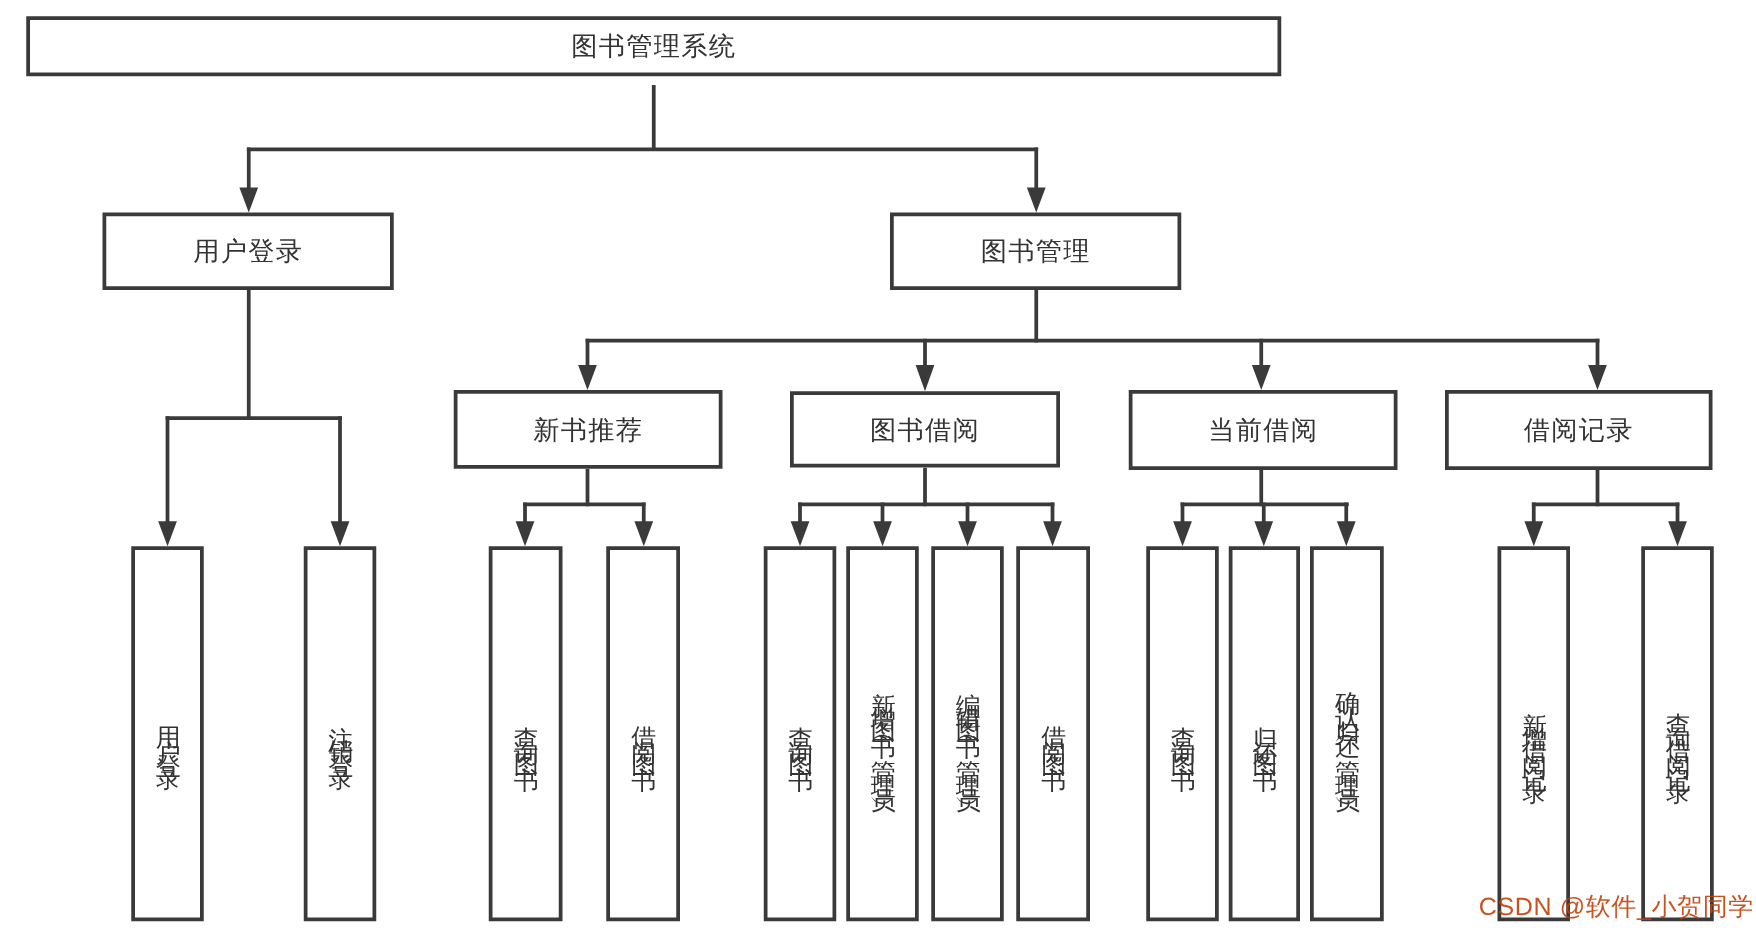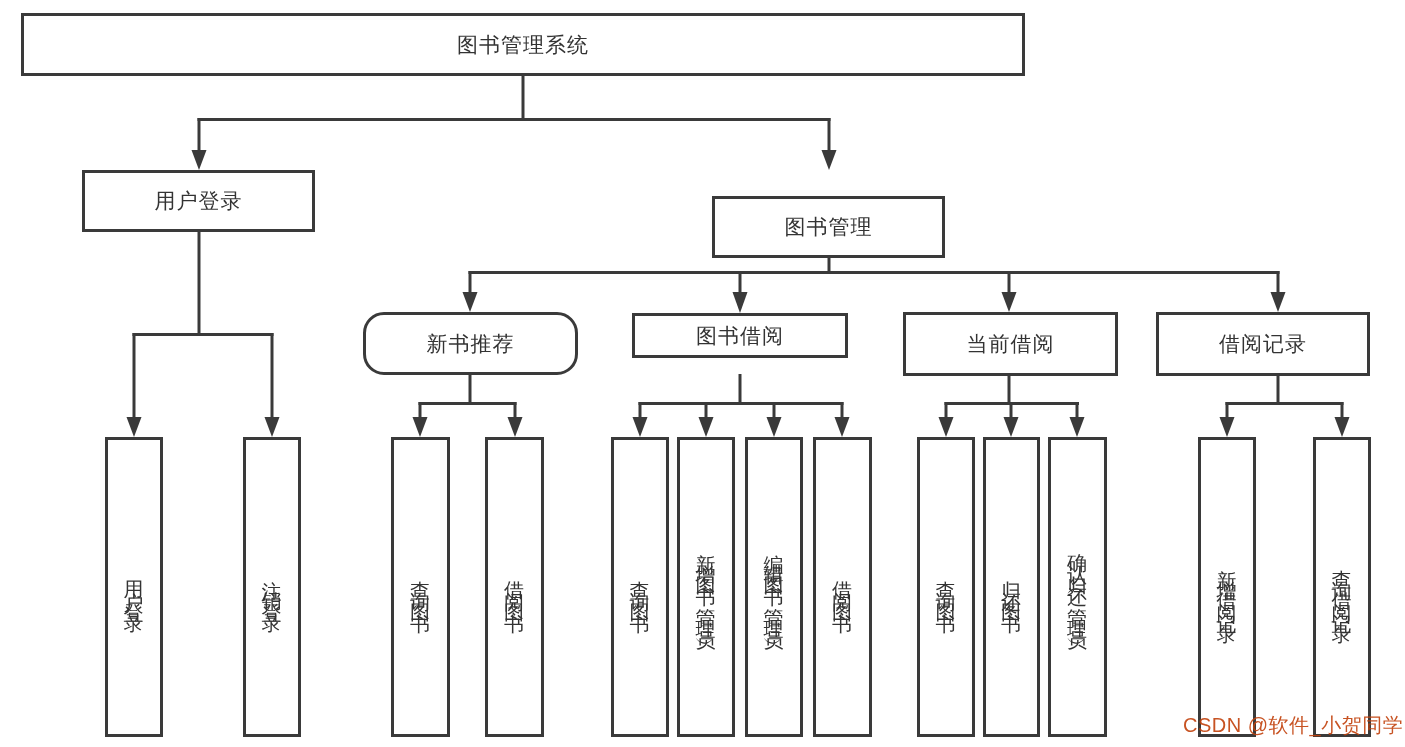--- a/index.html
+++ b/index.html
@@ -103,35 +103,35 @@
     <path d="M1069.5 417 L1084.5 417 L1077 437 Z" fill="#3a3a3a" stroke="none"></path>
 
     <path d="M1278 376 V405"></path>
     <path d="M1225.5 403.5 H1343.5"></path>
     <path d="M1227 402 V420"></path>
     <path d="M1219.5 417 L1234.5 417 L1227 437 Z" fill="#3a3a3a" stroke="none"></path>
     <path d="M1342 402 V420"></path>
     <path d="M1334.5 417 L1349.5 417 L1342 437 Z" fill="#3a3a3a" stroke="none"></path>
   </svg>
 
-  <div class="node hbox" style="left: 21px; top: 13px; width: 1004px; height: 63px; border-color: rgb(58, 58, 58); color: rgb(51, 51, 51);">
+  <div class="node hbox" style="left: 21px; top: 13px; width: 1004px; height: 48px; border-color: rgb(58, 58, 58); color: rgb(51, 51, 51);">
     <span>图书管理系统</span>
   </div>
 
   <div class="node hbox" style="left: 82px; top: 170px; width: 233px; height: 62px; border-color: rgb(58, 58, 58); color: rgb(51, 51, 51);">
     <span>用户登录</span>
   </div>
-  <div class="node hbox" style="left: 712px; top: 170px; width: 233px; height: 62px; border-color: rgb(58, 58, 58); color: rgb(51, 51, 51); margin-top: 26px;">
+  <div class="node hbox" style="left: 712px; top: 170px; width: 233px; height: 62px; border-color: rgb(58, 58, 58); color: rgb(51, 51, 51);">
     <span>图书管理</span>
   </div>
 
-  <div class="node hbox" style="left: 363px; top: 312px; width: 215px; height: 63px; border-color: rgb(58, 58, 58); color: rgb(51, 51, 51); border-radius: 21px;">
+  <div class="node hbox" style="left: 363px; top: 312px; width: 215px; height: 63px; border-color: rgb(58, 58, 58); color: rgb(51, 51, 51);">
     <span>新书推荐</span>
   </div>
-  <div class="node hbox" style="left: 632px; top: 313px; width: 216px; height: 45px; border-color: rgb(58, 58, 58); color: rgb(51, 51, 51);">
+  <div class="node hbox" style="left: 632px; top: 313px; width: 216px; height: 61px; border-color: rgb(58, 58, 58); color: rgb(51, 51, 51);">
     <span>图书借阅</span>
   </div>
   <div class="node hbox" style="left: 903px; top: 312px; width: 215px; height: 64px; border-color: rgb(58, 58, 58); color: rgb(51, 51, 51);">
     <span>当前借阅</span>
   </div>
   <div class="node hbox" style="left: 1156px; top: 312px; width: 214px; height: 64px; border-color: rgb(58, 58, 58); color: rgb(51, 51, 51);">
     <span>借阅记录</span>
   </div>
 
   <div class="node vbox" style="left: 105px; top: 437px; width: 58px; height: 300px; border-color: rgb(58, 58, 58); color: rgb(51, 51, 51);">

